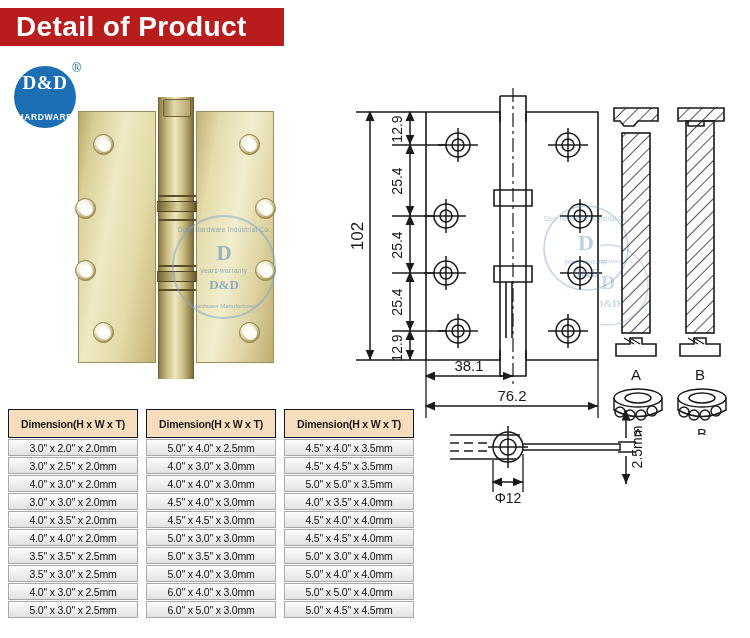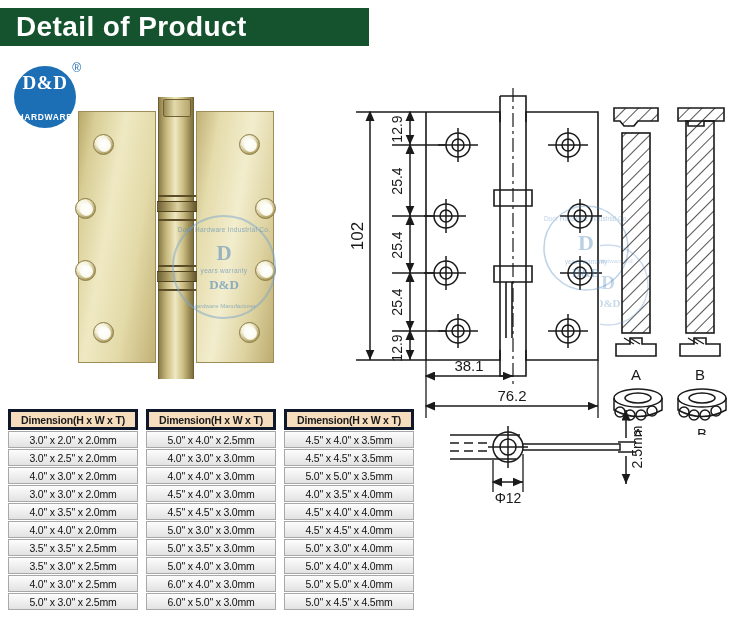--- a/index.html
+++ b/index.html
@@ -12,22 +12,22 @@
     width: 750px; height: 638px;
     position: relative;
     font-family: "Liberation Sans", sans-serif;
     overflow: hidden;
   }
 
   
   #header-bar {
     position: absolute;
     left: 0; top: 8px;
-    width: 369px; height: 38px;
-    background: #14532d;
+    width: 284px; height: 38px;
+    background: #b91c1c;
     display: flex;
     align-items: center;
   }
   #header-title {
     color: #ffffff;
     font-size: 28px;
     font-weight: bold;
     letter-spacing: 0.4px;
     padding-left: 16px;
     line-height: 1;
@@ -193,25 +193,25 @@
     display: flex;
     gap: 8px;
   }
   .spec-table {
     border-collapse: separate;
     border-spacing: 0 1px;
     width: 130px;
   }
   .spec-table th {
     background: #f6ddbe;
-    border: 3px solid #0f172a;
+    border: 1px solid #0f172a;
     font-size: 10.5px;
     font-weight: bold;
     color: #1a1a1a;
-    height: 21px;
+    height: 29px;
     padding: 0 2px;
     text-align: center;
     white-space: nowrap;
     letter-spacing: -0.2px;
   }
   .spec-table td {
     background: linear-gradient(180deg,#fdfdfd 0%,#eeeeee 55%,#e2e2e2 100%);
     border: 1px solid #a8a8a8;
     font-size: 10.5px;
     color: #111111;

